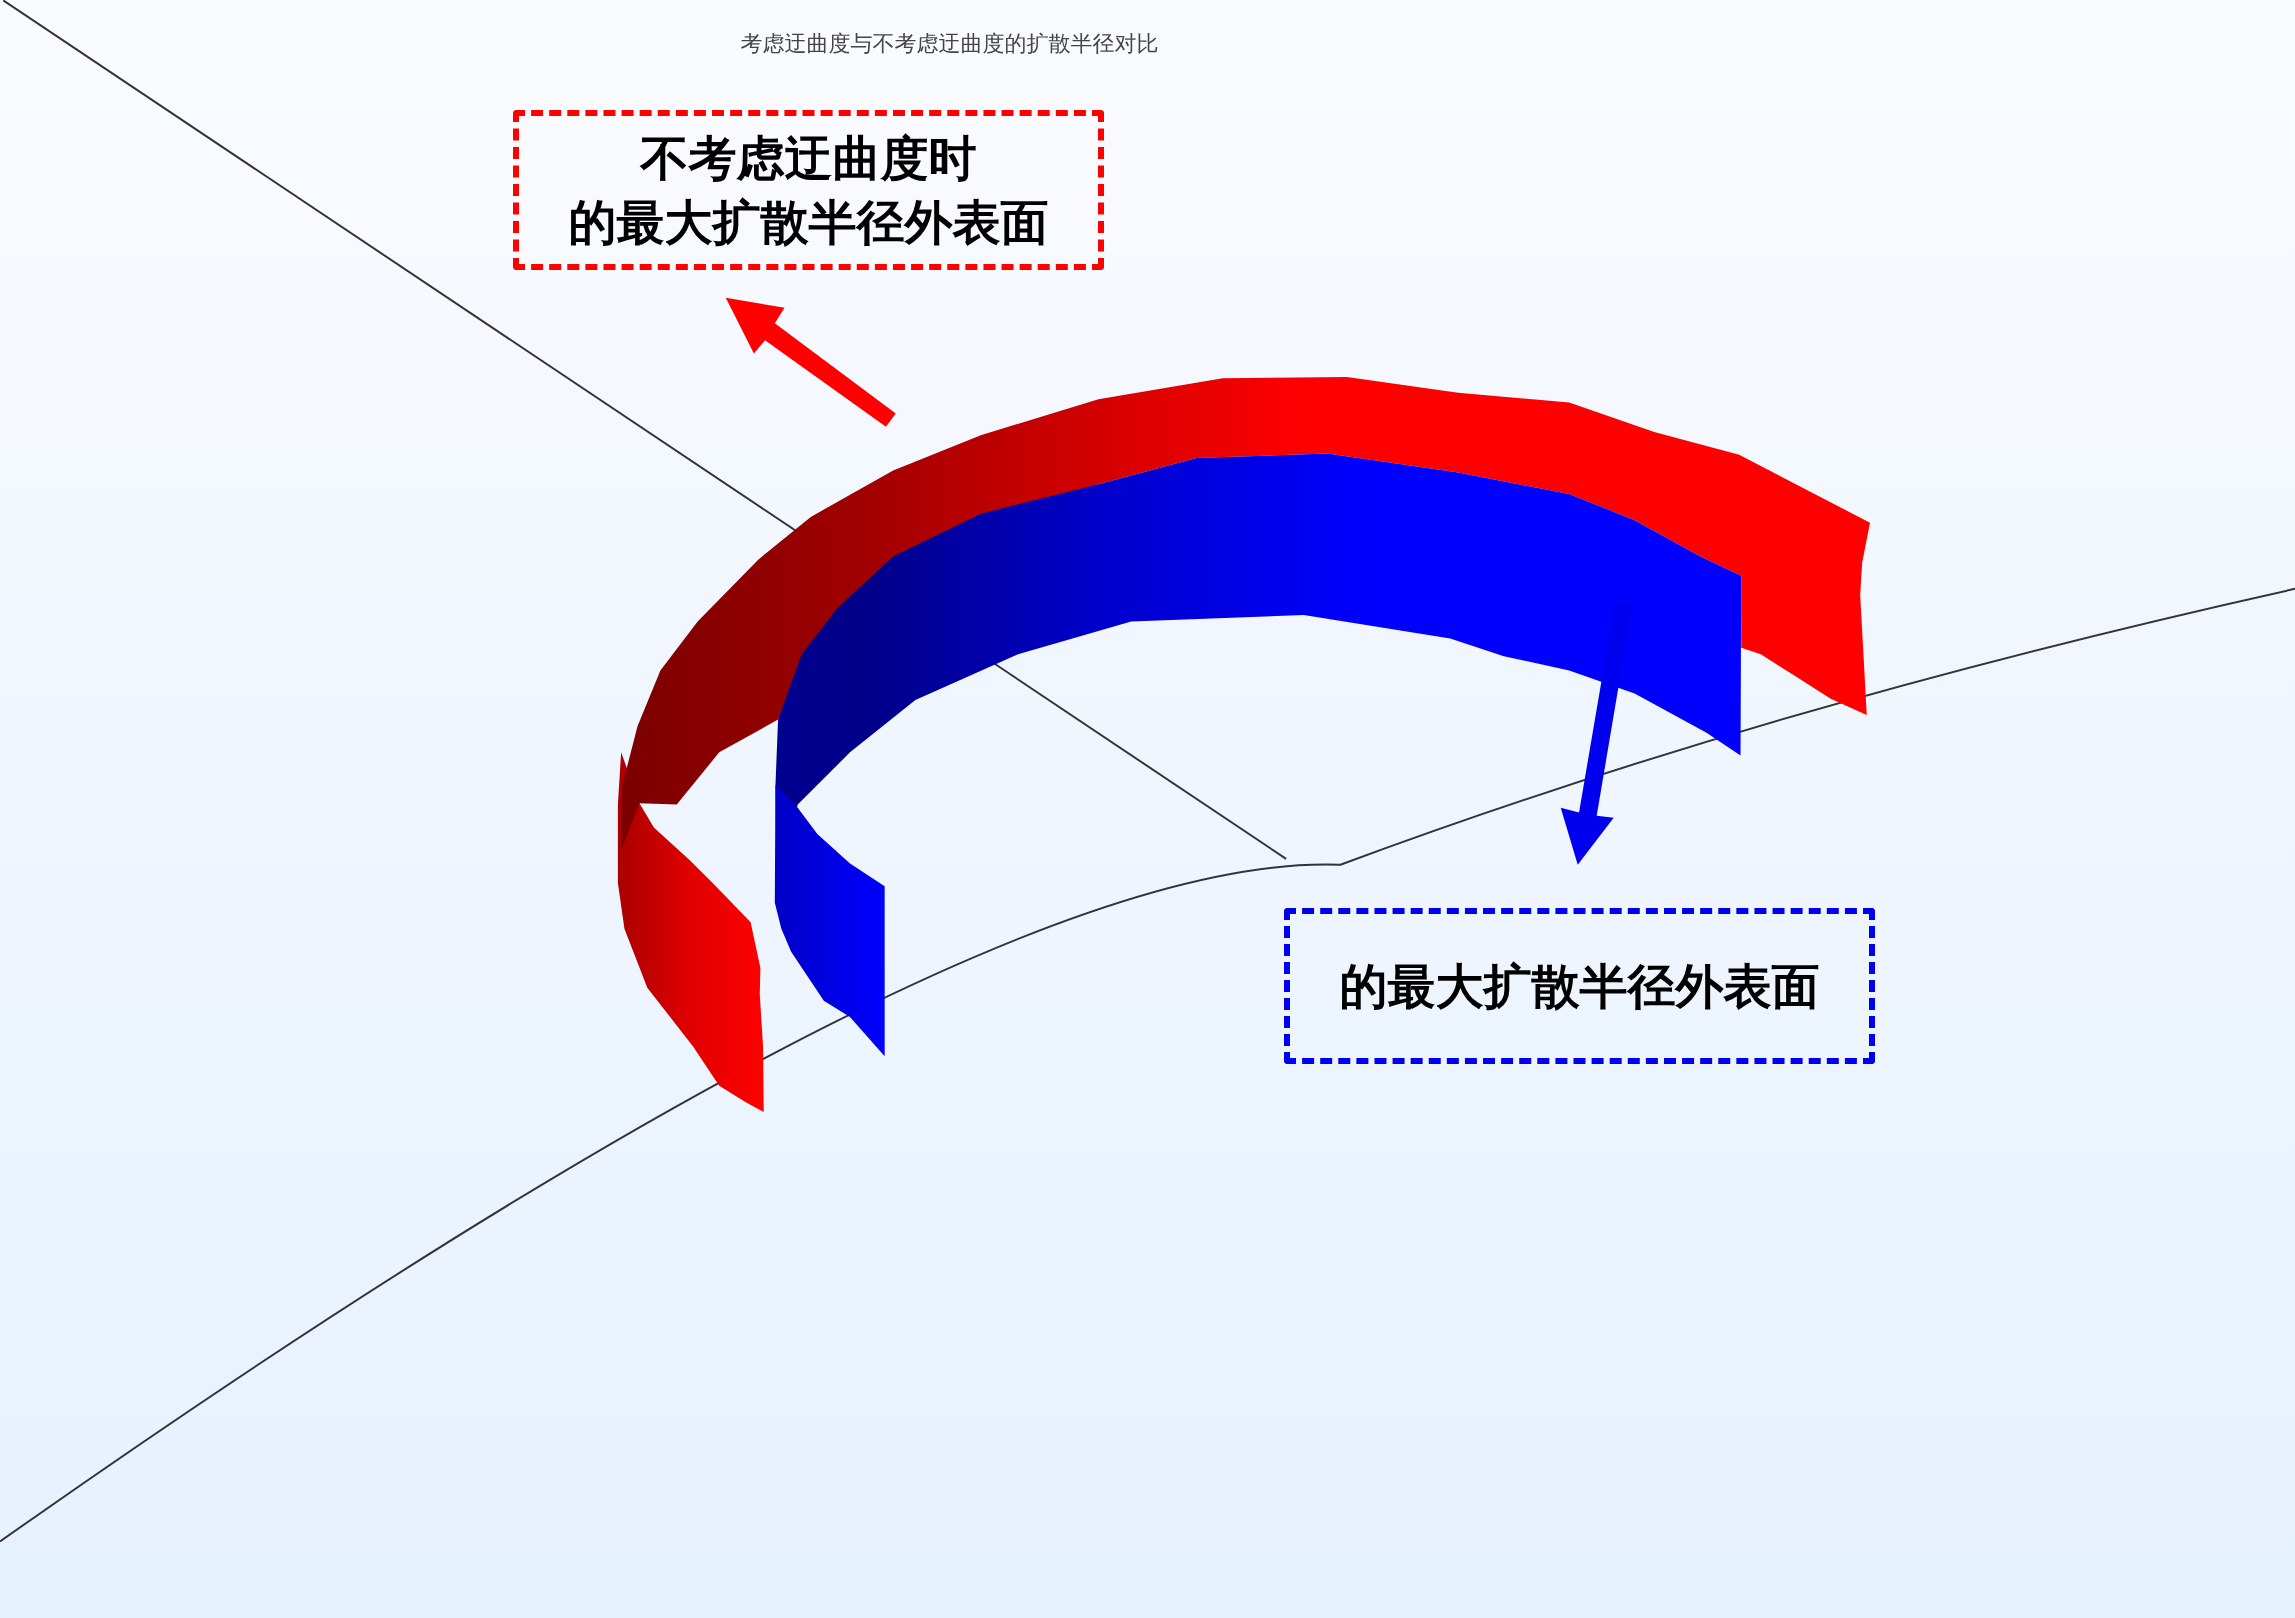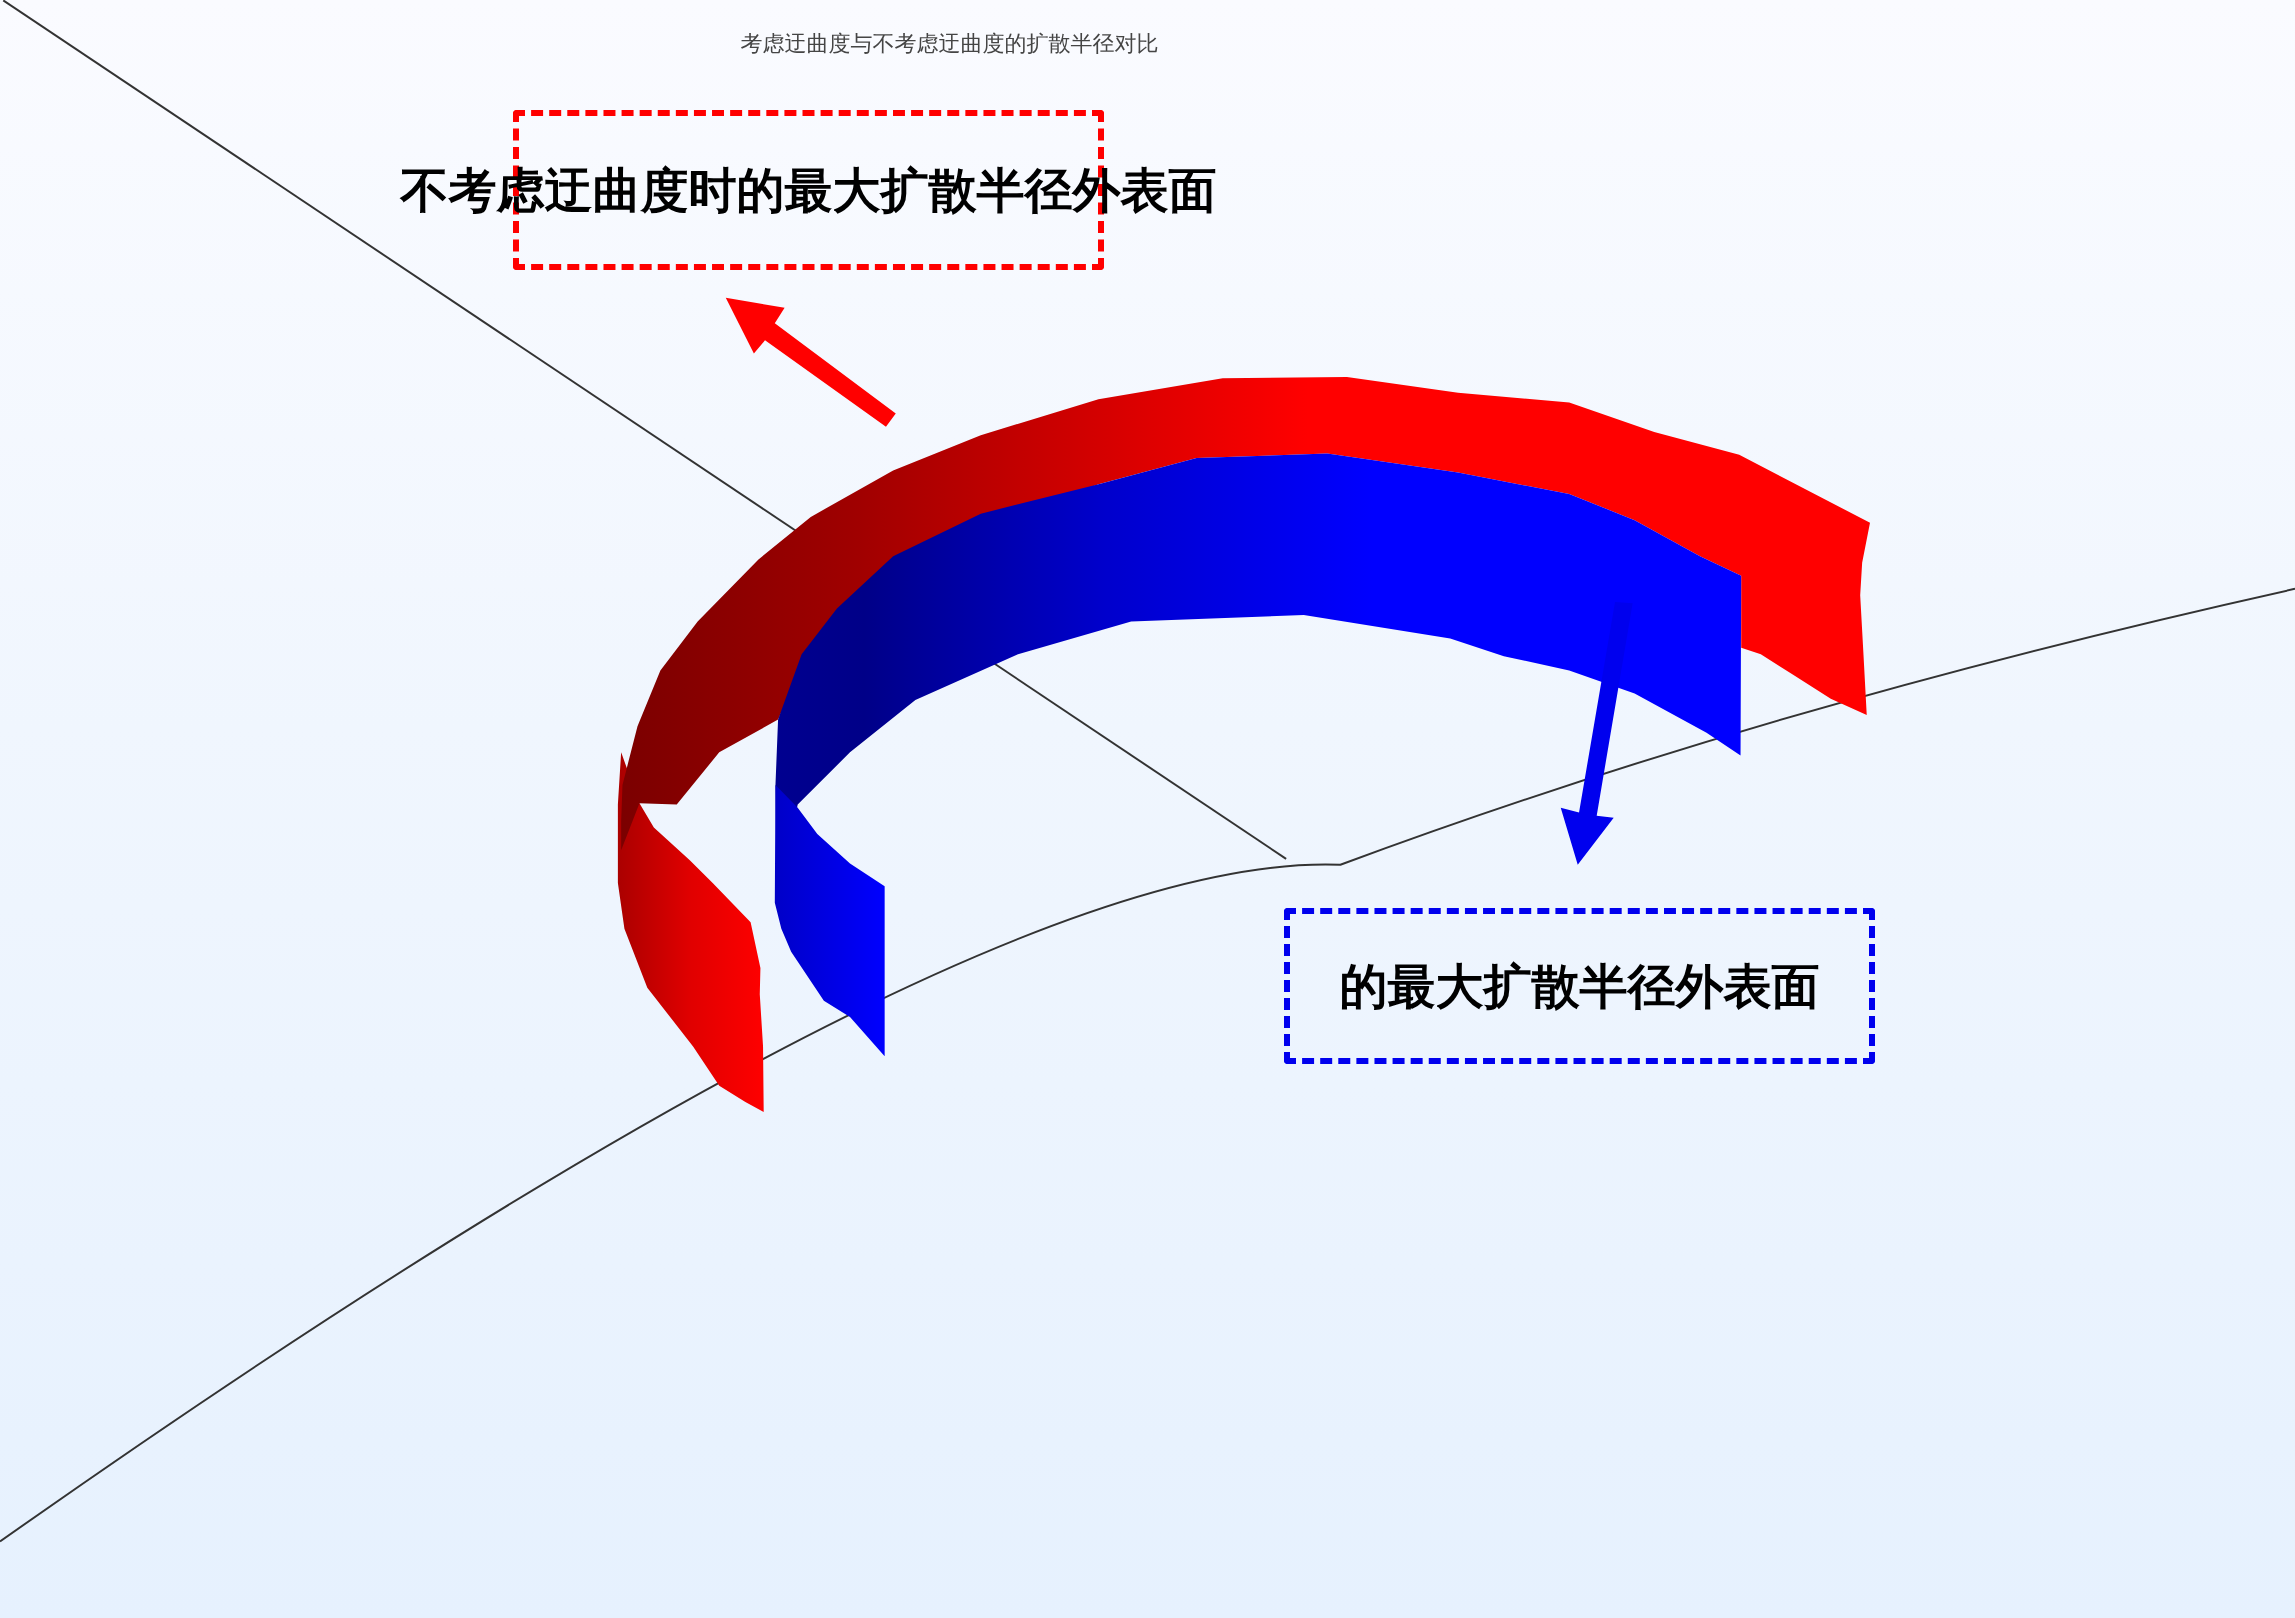--- a/index.html
+++ b/index.html
@@ -9,21 +9,21 @@
     font-family: "DejaVu Sans", "Liberation Sans", sans-serif;
   }
   .title {
     position: absolute; left: 0; width: 1899px; top: 29px;
     text-align: center; font-size: 22px; color: #454545; letter-spacing: 0px;
   }
   svg.scene { position: absolute; left: 0; top: 0; }
   .callout {
     position: absolute; box-sizing: border-box;
     border-width: 6.5px; border-style: dashed; border-radius: 3.9px;
-    display: flex; flex-direction: row; align-items: center; justify-content: center;
+    display: flex; flex-direction: column; align-items: center; justify-content: center;
     font-weight: bold; color: #000; font-size: 48px; line-height: 64px;
   }
   .callout span { display: block; white-space: nowrap; }
   .callout-red { left: 513px; top: 110px; width: 591px; height: 160px; border-color: #ff0000; }
   .callout-blue { left: 1284px; top: 908px; width: 591px; height: 156px; border-color: #0000ee; }
 </style>
 </head>
 <body>
 
 <div class="title">考虑迂曲度与不考虑迂曲度的扩散半径对比</div>

